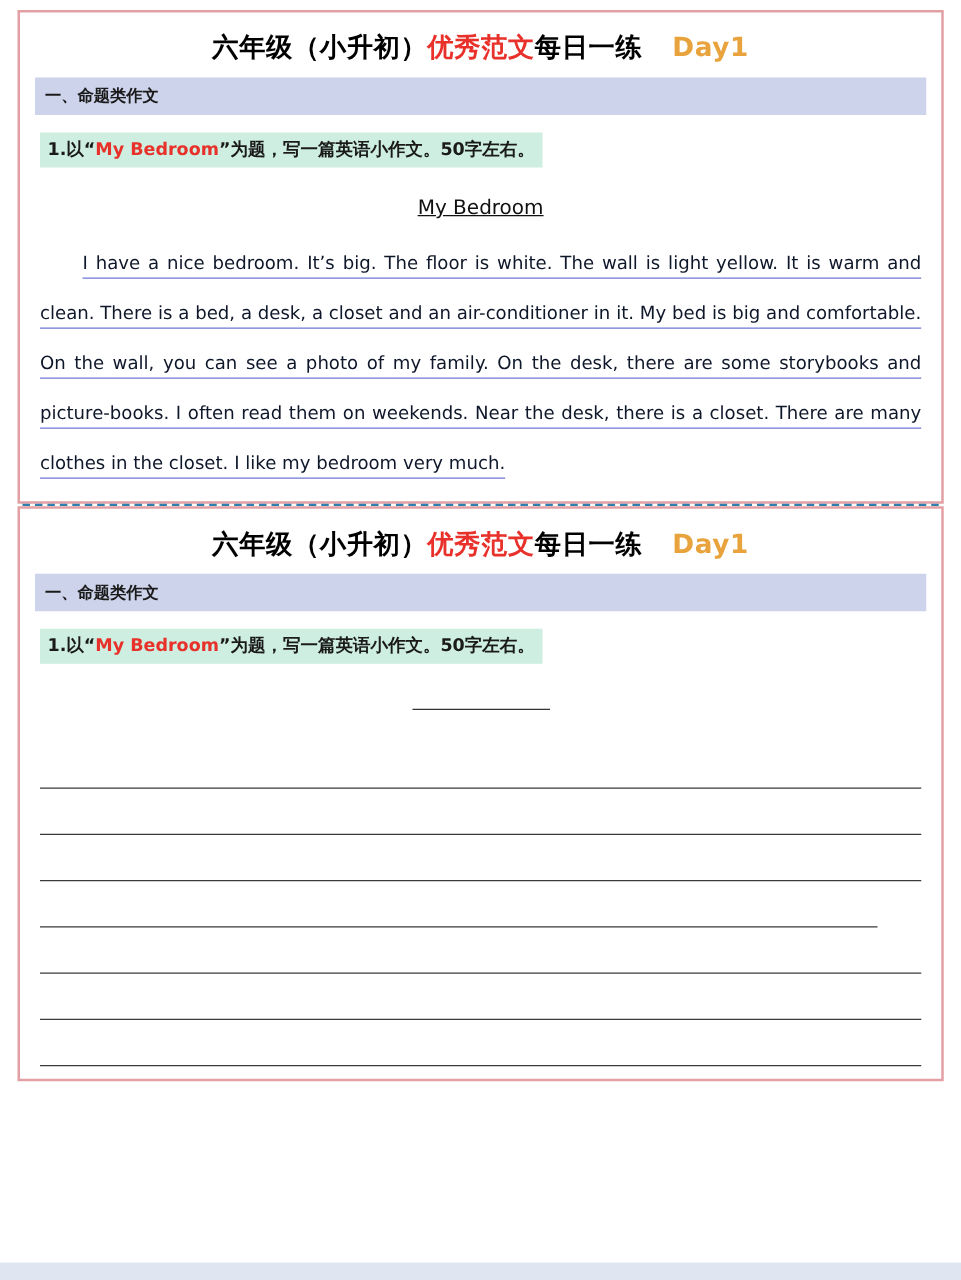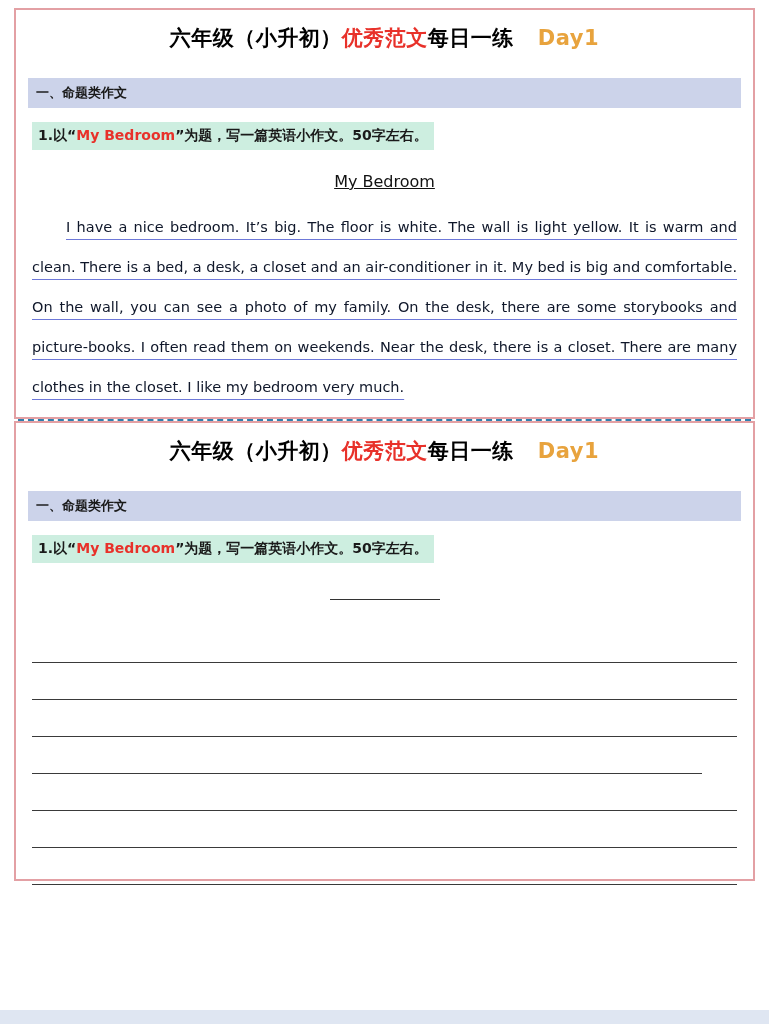--- a/index.html
+++ b/index.html
@@ -59,21 +59,21 @@
     letter-spacing: 0.5px;
   }
 
   .section-bar {
     background: #ccd3ea;
     font-family: "DejaVu Sans", sans-serif;
     font-weight: bold;
     font-size: 13px;
     color: #1a1a1a;
     padding: 6px 8px;
-    margin: 16px -4px 0 -4px;
+    margin: 0 -4px 0 -4px;
   }
 
   .prompt-row {
     margin-top: 14px;
     display: inline-block;
   }
   .prompt {
     background: #cdeee0;
     display: inline-block;
     padding: 5px 6px;

